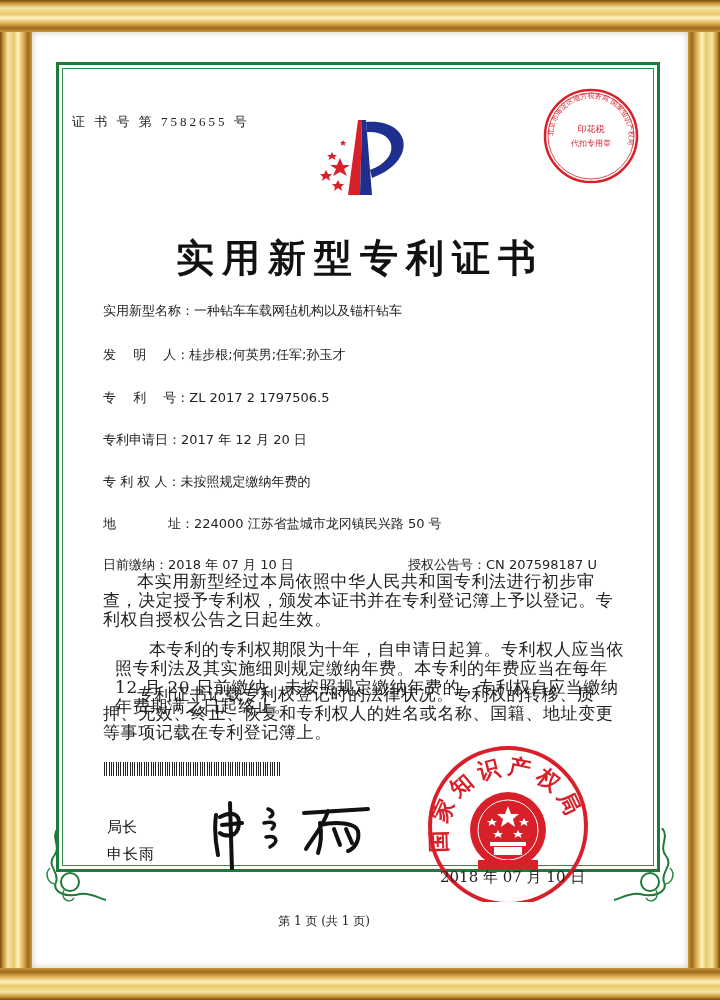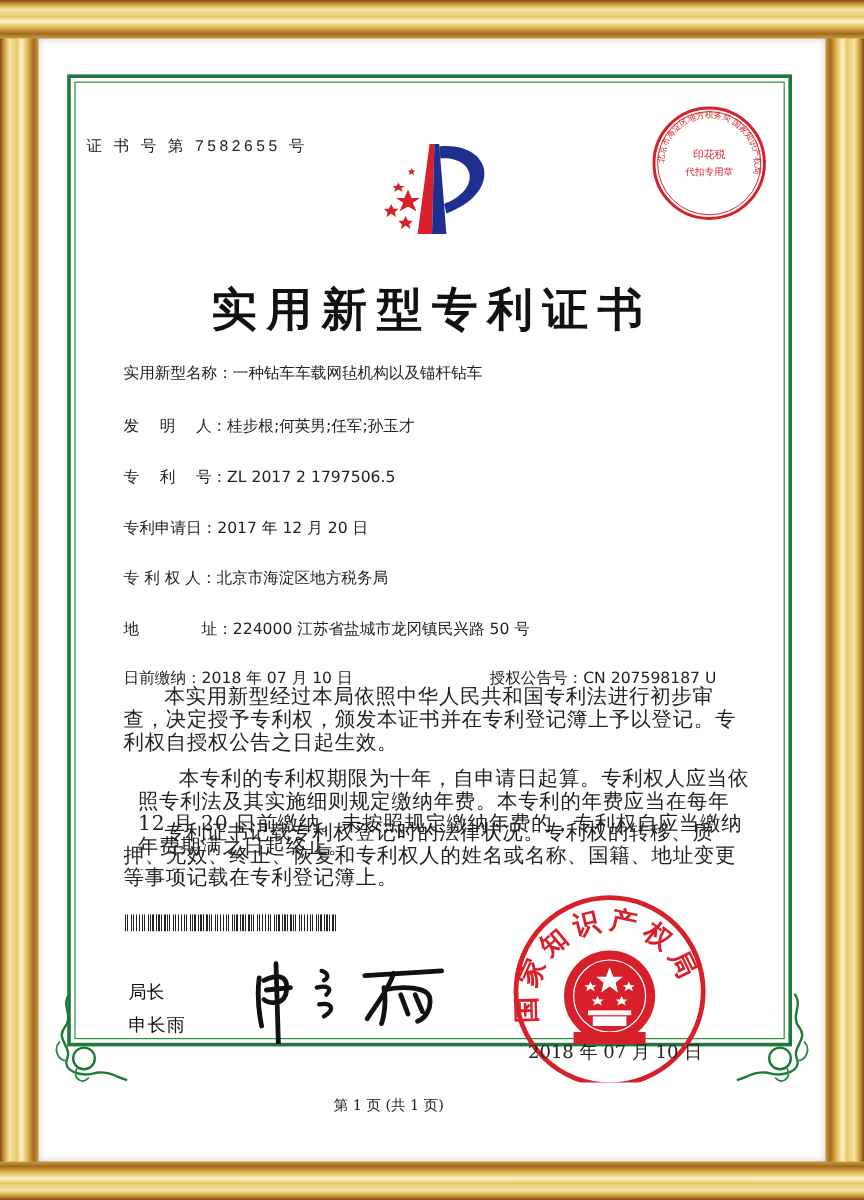--- a/index.html
+++ b/index.html
@@ -9,21 +9,21 @@
   .frame-h-bot { bottom:0; background:linear-gradient(0deg,#7a4a12 0,#c4902e 3px,#f6e7a6 8px,#e8c96a 14px,#fff3c0 18px,#d8aa45 24px,#9c6a20 28px,#c79a3a 32px); }
   .frame-v-left, .frame-v-right { position:absolute; top:0; width:32px; height:1000px; }
   .frame-v-left { left:0; background:linear-gradient(90deg,#7a4a12 0,#c4902e 3px,#f6e7a6 8px,#e8c96a 14px,#fff3c0 18px,#d8aa45 24px,#9c6a20 28px,#c79a3a 32px); }
   .frame-v-right { right:0; background:linear-gradient(270deg,#7a4a12 0,#c4902e 3px,#f6e7a6 8px,#e8c96a 14px,#fff3c0 18px,#d8aa45 24px,#9c6a20 28px,#c79a3a 32px); }
   .paper { position:absolute; left:32px; top:32px; width:656px; height:936px; background:#fff; box-shadow: inset 0 0 6px rgba(120,90,40,0.35); }
   .green-border { position:absolute; left:24px; top:30px; width:604px; height:810px; border:3px solid #1f7a3a; box-sizing:border-box; }
   .green-border::after { content:""; position:absolute; left:3px; top:3px; right:3px; bottom:3px; border:1px solid #2c8c48; }
   .flourish { position:absolute; width:70px; height:80px; }
   .flourish.left { left:8px; bottom:60px; }
   .flourish.right { right:8px; bottom:60px; transform:scaleX(-1); }
-  .cert-no { position:absolute; left:72px; top:113px; font-size:13px; color:#222; letter-spacing:3px; font-family:Liberation Sans, sans-serif; }
+  .cert-no { position:absolute; left:72px; top:113px; font-size:13px; color:#222; letter-spacing:3px; font-family:Liberation Serif, serif; }
   .logo { position:absolute; left:310px; top:100px; width:110px; height:95px; }
   .stamp-small { position:absolute; left:541px; top:86px; width:100px; height:100px; }
   .title { position:absolute; left:0; width:720px; top:208px; text-align:center; font-size:38px; letter-spacing:8px; color:#111; font-family:"DejaVu Sans", sans-serif; font-weight:bold; }
   .field { position:absolute; left:103px; font-size:13px; color:#222; font-family:"DejaVu Sans", sans-serif; white-space:nowrap; }
   .field .lbl { display:inline-block; }
   .para { position:absolute; left:103px; width:518px; font-size:17px; line-height:19px; color:#222; font-family:"DejaVu Serif", serif; text-indent:2em; letter-spacing:0.6px; }
   .barcode { position:absolute; left:104px; top:762px; width:176px; height:14px;
     background: repeating-linear-gradient(90deg,#222 0,#222 1px,#fff 1px,#fff 2px,#222 2px,#222 3px,#fff 3px,#fff 5px,#222 5px,#222 6px,#fff 6px,#fff 7px); }
   .director-title { position:absolute; left:107px; top:818px; font-size:15px; color:#111; font-family:"DejaVu Sans", sans-serif; }
   .director-name { position:absolute; left:107px; top:845px; font-size:15px; color:#111; font-family:"DejaVu Sans", sans-serif; letter-spacing:1px; }
@@ -84,21 +84,21 @@
 <div class="field" style="top:346px">
   <span class="lbl">发　 明　 人：</span><span>桂步根;何英男;任军;孙玉才</span>
 </div>
 <div class="field" style="top:389px">
   <span class="lbl">专　 利　 号：</span><span>ZL 2017 2 1797506.5</span>
 </div>
 <div class="field" style="top:431px">
   <span class="lbl">专利申请日：</span><span>2017 年 12 月 20 日</span>
 </div>
 <div class="field" style="top:473px">
-  <span class="lbl">专 利 权 人：</span><span>北京市海淀区地方税务局</span>
+  <span class="lbl">专 利 权 人：</span><span>未按照规定缴纳年费的</span>
 </div>
 <div class="field" style="top:515px">
   <span class="lbl">地　　　　址：</span><span>224000 江苏省盐城市龙冈镇民兴路 50 号</span>
 </div>
 <div class="field" style="top:556px">
   <span class="lbl">日前缴纳：</span><span>2018 年 07 月 10 日</span>
 </div>
 <div class="field" style="top:556px; left:408px">
   <span class="lbl">授权公告号：</span><span>CN 207598187 U</span>
 </div>

